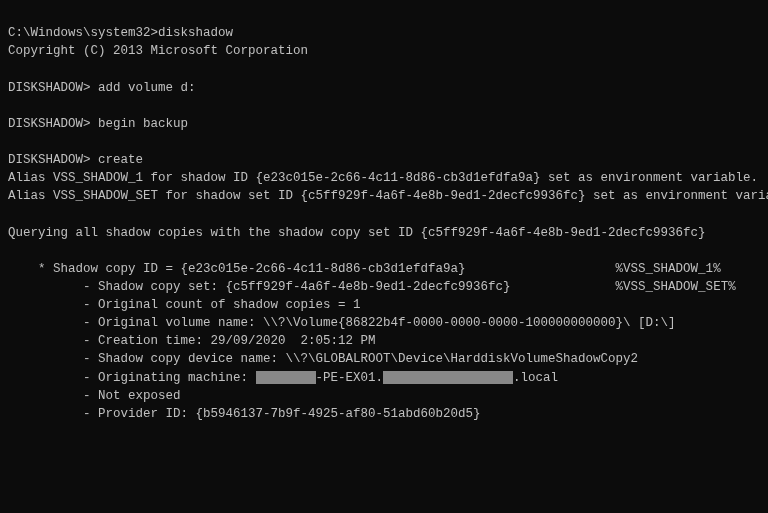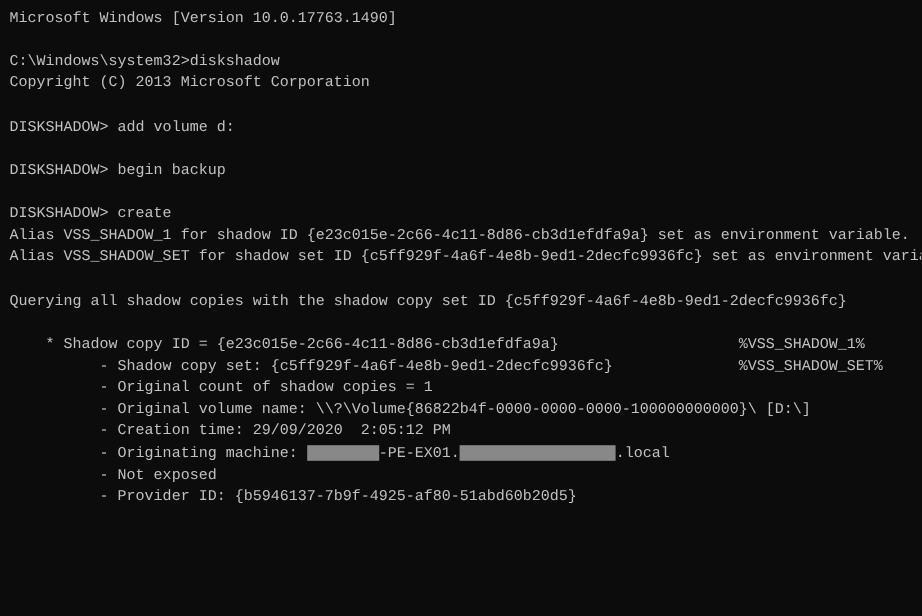--- a/index.html
+++ b/index.html
@@ -50,37 +50,37 @@
     }
 
     @keyframes blink {
       50% { opacity: 0; }
     }
   </style>
 </head>
 <body>
 
 <div class="terminal">
-  <div class="line">Microsoft Windows [Version 10.0.17763.1490]</div>
   <div class="line">&nbsp;</div>
   <div class="line">C:\Windows\system32&gt;diskshadow</div>
   <div class="line">Copyright (C) 2013 Microsoft Corporation</div>
   <div class="line">&nbsp;</div>
   <div class="line">DISKSHADOW&gt; add volume d:</div>
   <div class="line">&nbsp;</div>
   <div class="line">DISKSHADOW&gt; begin backup</div>
   <div class="line">&nbsp;</div>
   <div class="line">DISKSHADOW&gt; create</div>
   <div class="line">Alias VSS_SHADOW_1 for shadow ID {e23c015e-2c66-4c11-8d86-cb3d1efdfa9a} set as environment variable.</div>
   <div class="line">Alias VSS_SHADOW_SET for shadow set ID {c5ff929f-4a6f-4e8b-9ed1-2decfc9936fc} set as environment variable.</div>
   <div class="line">&nbsp;</div>
   <div class="line">Querying all shadow copies with the shadow copy set ID {c5ff929f-4a6f-4e8b-9ed1-2decfc9936fc}</div>
   <div class="line">&nbsp;</div>
   <div class="line">    * Shadow copy ID = {e23c015e-2c66-4c11-8d86-cb3d1efdfa9a}                    <span>%VSS_SHADOW_1%</span></div>
   <div class="line">          - Shadow copy set: {c5ff929f-4a6f-4e8b-9ed1-2decfc9936fc}              <span>%VSS_SHADOW_SET%</span></div>
   <div class="line">          - Original count of shadow copies = 1</div>
   <div class="line">          - Original volume name: \\?\Volume{86822b4f-0000-0000-0000-100000000000}\ [D:\]</div>
   <div class="line">          - Creation time: 29/09/2020  2:05:12 PM</div>
+  <div class="line">          - Shadow copy device name: \\?\GLOBALROOT\Device\HarddiskVolumeShadowCopy2</div>
   <div class="line">          - Originating machine: <span class="redacted">&nbsp;&nbsp;&nbsp;&nbsp;</span>-PE-EX01.<span class="redacted-wide">&nbsp;</span>.local</div>
   <div class="line">          - Not exposed</div>
   <div class="line">          - Provider ID: {b5946137-7b9f-4925-af80-51abd60b20d5}</div>
 
 </div>
 
 </body></html>

